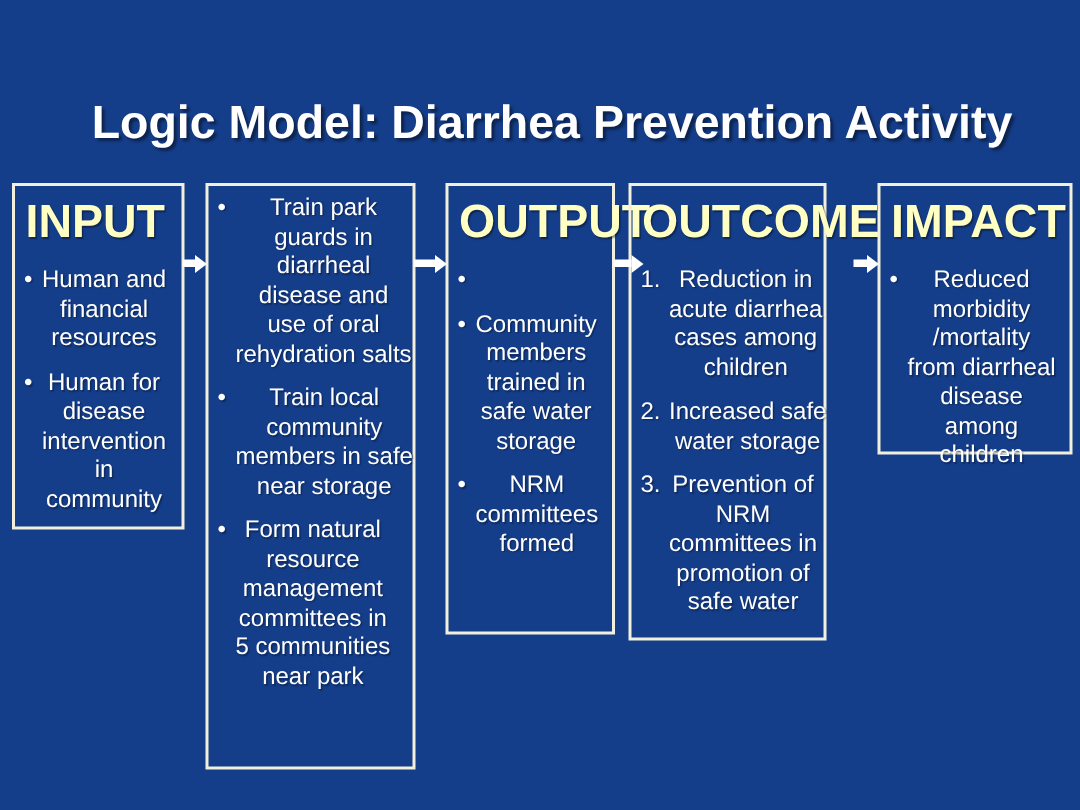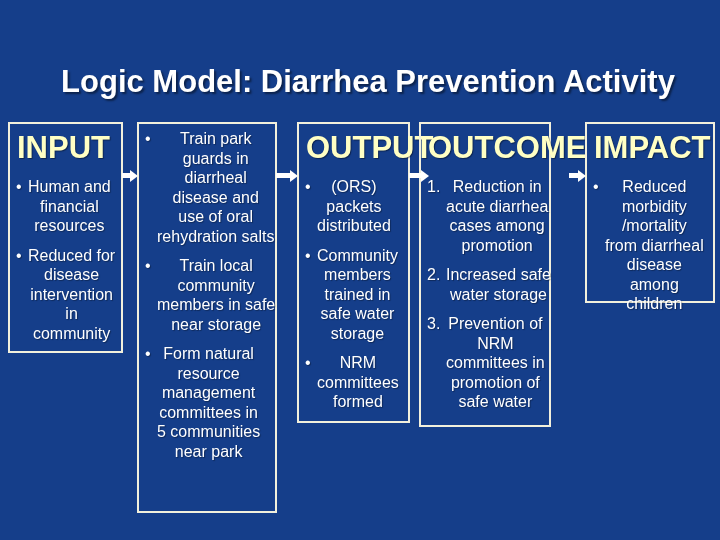--- a/index.html
+++ b/index.html
@@ -100,21 +100,21 @@
   <div class="box box-input">
     <span class="box-header">INPUT</span>
     <div class="item">
       <span class="marker">•</span>
       <span class="itext">Human and
 financial
 resources</span>
     </div>
     <div class="item">
       <span class="marker">•</span>
-      <span class="itext">Reduced for
+      <span class="itext">Human for
 disease
 intervention
 in
 community</span>
     </div>
   </div>
 
   <div class="box box-process">
     <div class="item">
       <span class="marker">•</span>
@@ -140,23 +140,20 @@
 committees in
 5 communities
 near park</span>
     </div>
   </div>
 
   <div class="box box-output">
     <span class="box-header">OUTPUT</span>
     <div class="item">
       <span class="marker">•</span>
-      <span class="itext">(ORS)
-packets
-distributed</span>
     </div>
     <div class="item">
       <span class="marker">•</span>
       <span class="itext">Community
 members
 trained in
 safe water
 storage</span>
     </div>
     <div class="item">
@@ -167,21 +164,21 @@
     </div>
   </div>
 
   <div class="box box-outcome">
     <span class="box-header">OUTCOME</span>
     <div class="item">
       <span class="marker">1.</span>
       <span class="itext">Reduction in
 acute diarrhea
 cases among
-promotion</span>
+children</span>
     </div>
     <div class="item">
       <span class="marker">2.</span>
       <span class="itext">Increased safe
 water storage</span>
     </div>
     <div class="item">
       <span class="marker">3.</span>
       <span class="itext">Prevention of
 NRM

